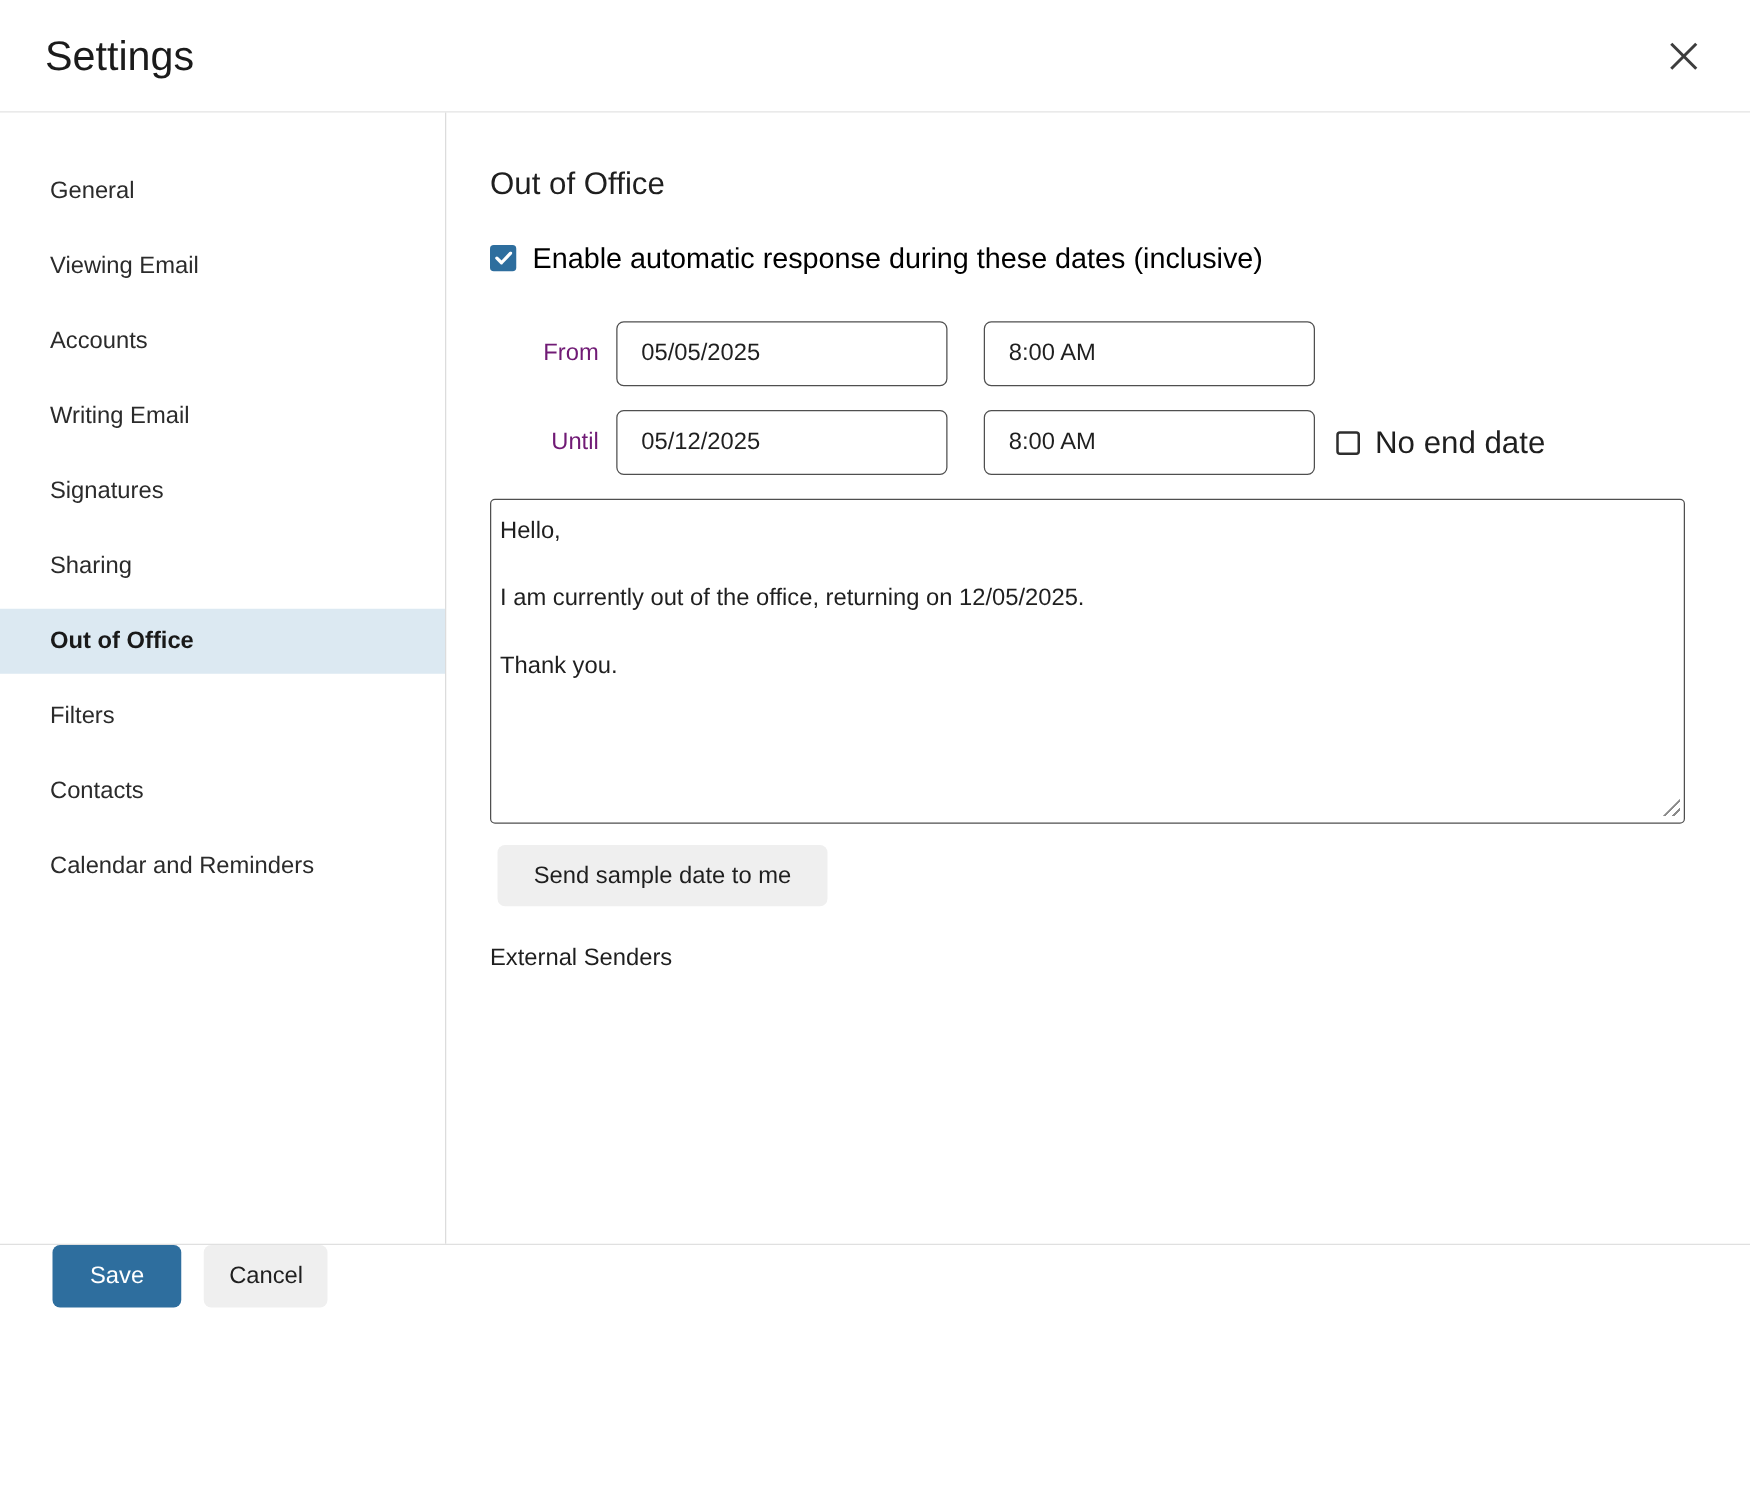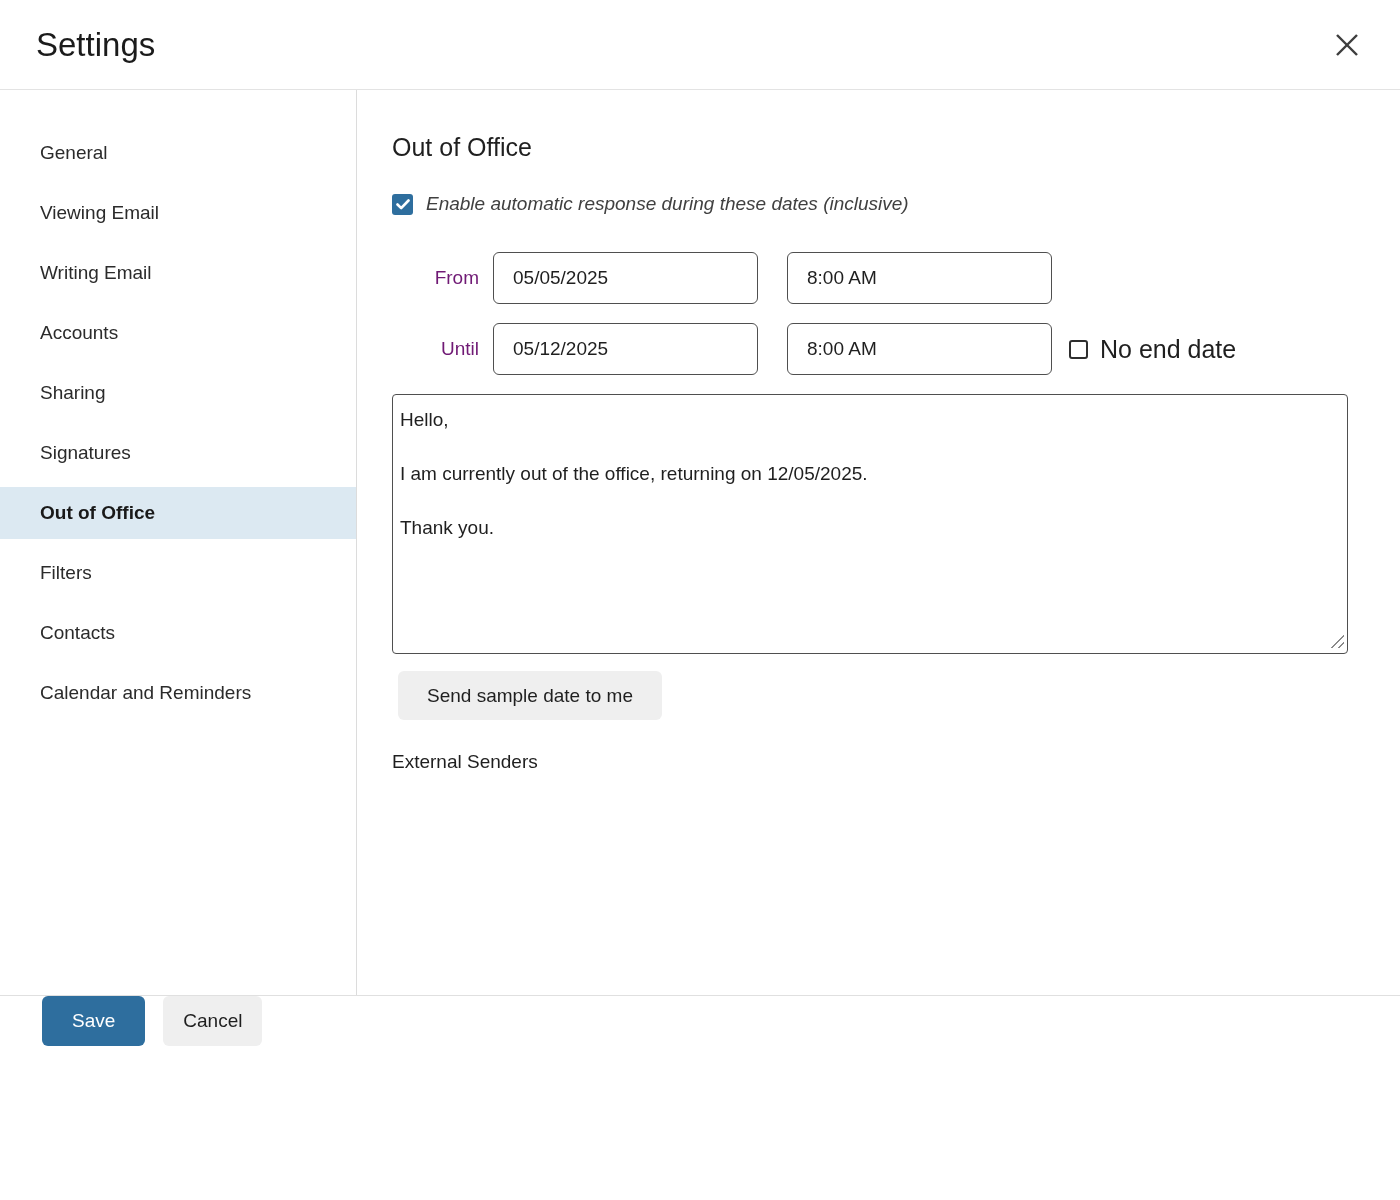--- a/index.html
+++ b/index.html
@@ -46,21 +46,21 @@
 
   
   .checkbox {
     box-sizing: border-box; flex: 0 0 auto; cursor: pointer;
     display: flex; align-items: center; justify-content: center;
   }
   .checkbox.checked { width: 21px; height: 21px; background: #2e6e9e; border-radius: 3px; }
   .checkbox.unchecked { width: 19px; height: 19px; background: #fff; border: 2px solid #2e2e2e; border-radius: 3px; }
 
   .enable-row { display: flex; align-items: center; gap: 13px; margin-bottom: 37px; }
-  .enable-row label { font-size: 19px; color: #404040; font-style: italic; }
+  .enable-row label { font-size: 23px; color: #000000; }
 
   .form-row { display: flex; align-items: center; margin-bottom: 19px; }
   .field-label { width: 87px; text-align: right; margin-right: 14px; font-size: 19px; color: #701a75; flex: 0 0 auto; }
   .text-input {
     width: 265px; height: 52px; box-sizing: border-box;
     border: 1px solid #4f4f4f; border-radius: 6px;
     padding: 0 19px; font-size: 19px; color: #1f1f1f;
     font-family: "Liberation Sans", sans-serif; background: #fff;
   }
   .time-input { margin-left: 29px; }
@@ -124,24 +124,24 @@
         <line x1="23" y1="3" x2="3" y2="23" stroke="#3d3d3d" stroke-width="2.4"></line>
       </svg>
     </button>
   </header>
 
   <div class="dialog-body">
 
     <nav class="sidebar">
       <div class="nav-item">General</div>
       <div class="nav-item">Viewing Email</div>
+      <div class="nav-item">Accounts</div>
       <div class="nav-item">Writing Email</div>
-      <div class="nav-item">Accounts</div>
+      <div class="nav-item">Signatures</div>
       <div class="nav-item">Sharing</div>
-      <div class="nav-item">Signatures</div>
       <div class="nav-item active">Out of Office</div>
       <div class="nav-item">Filters</div>
       <div class="nav-item">Contacts</div>
       <div class="nav-item">Calendar and Reminders</div>
     </nav>
 
     <main class="content">
 
       <h2 class="panel-title">Out of Office</h2>
 

